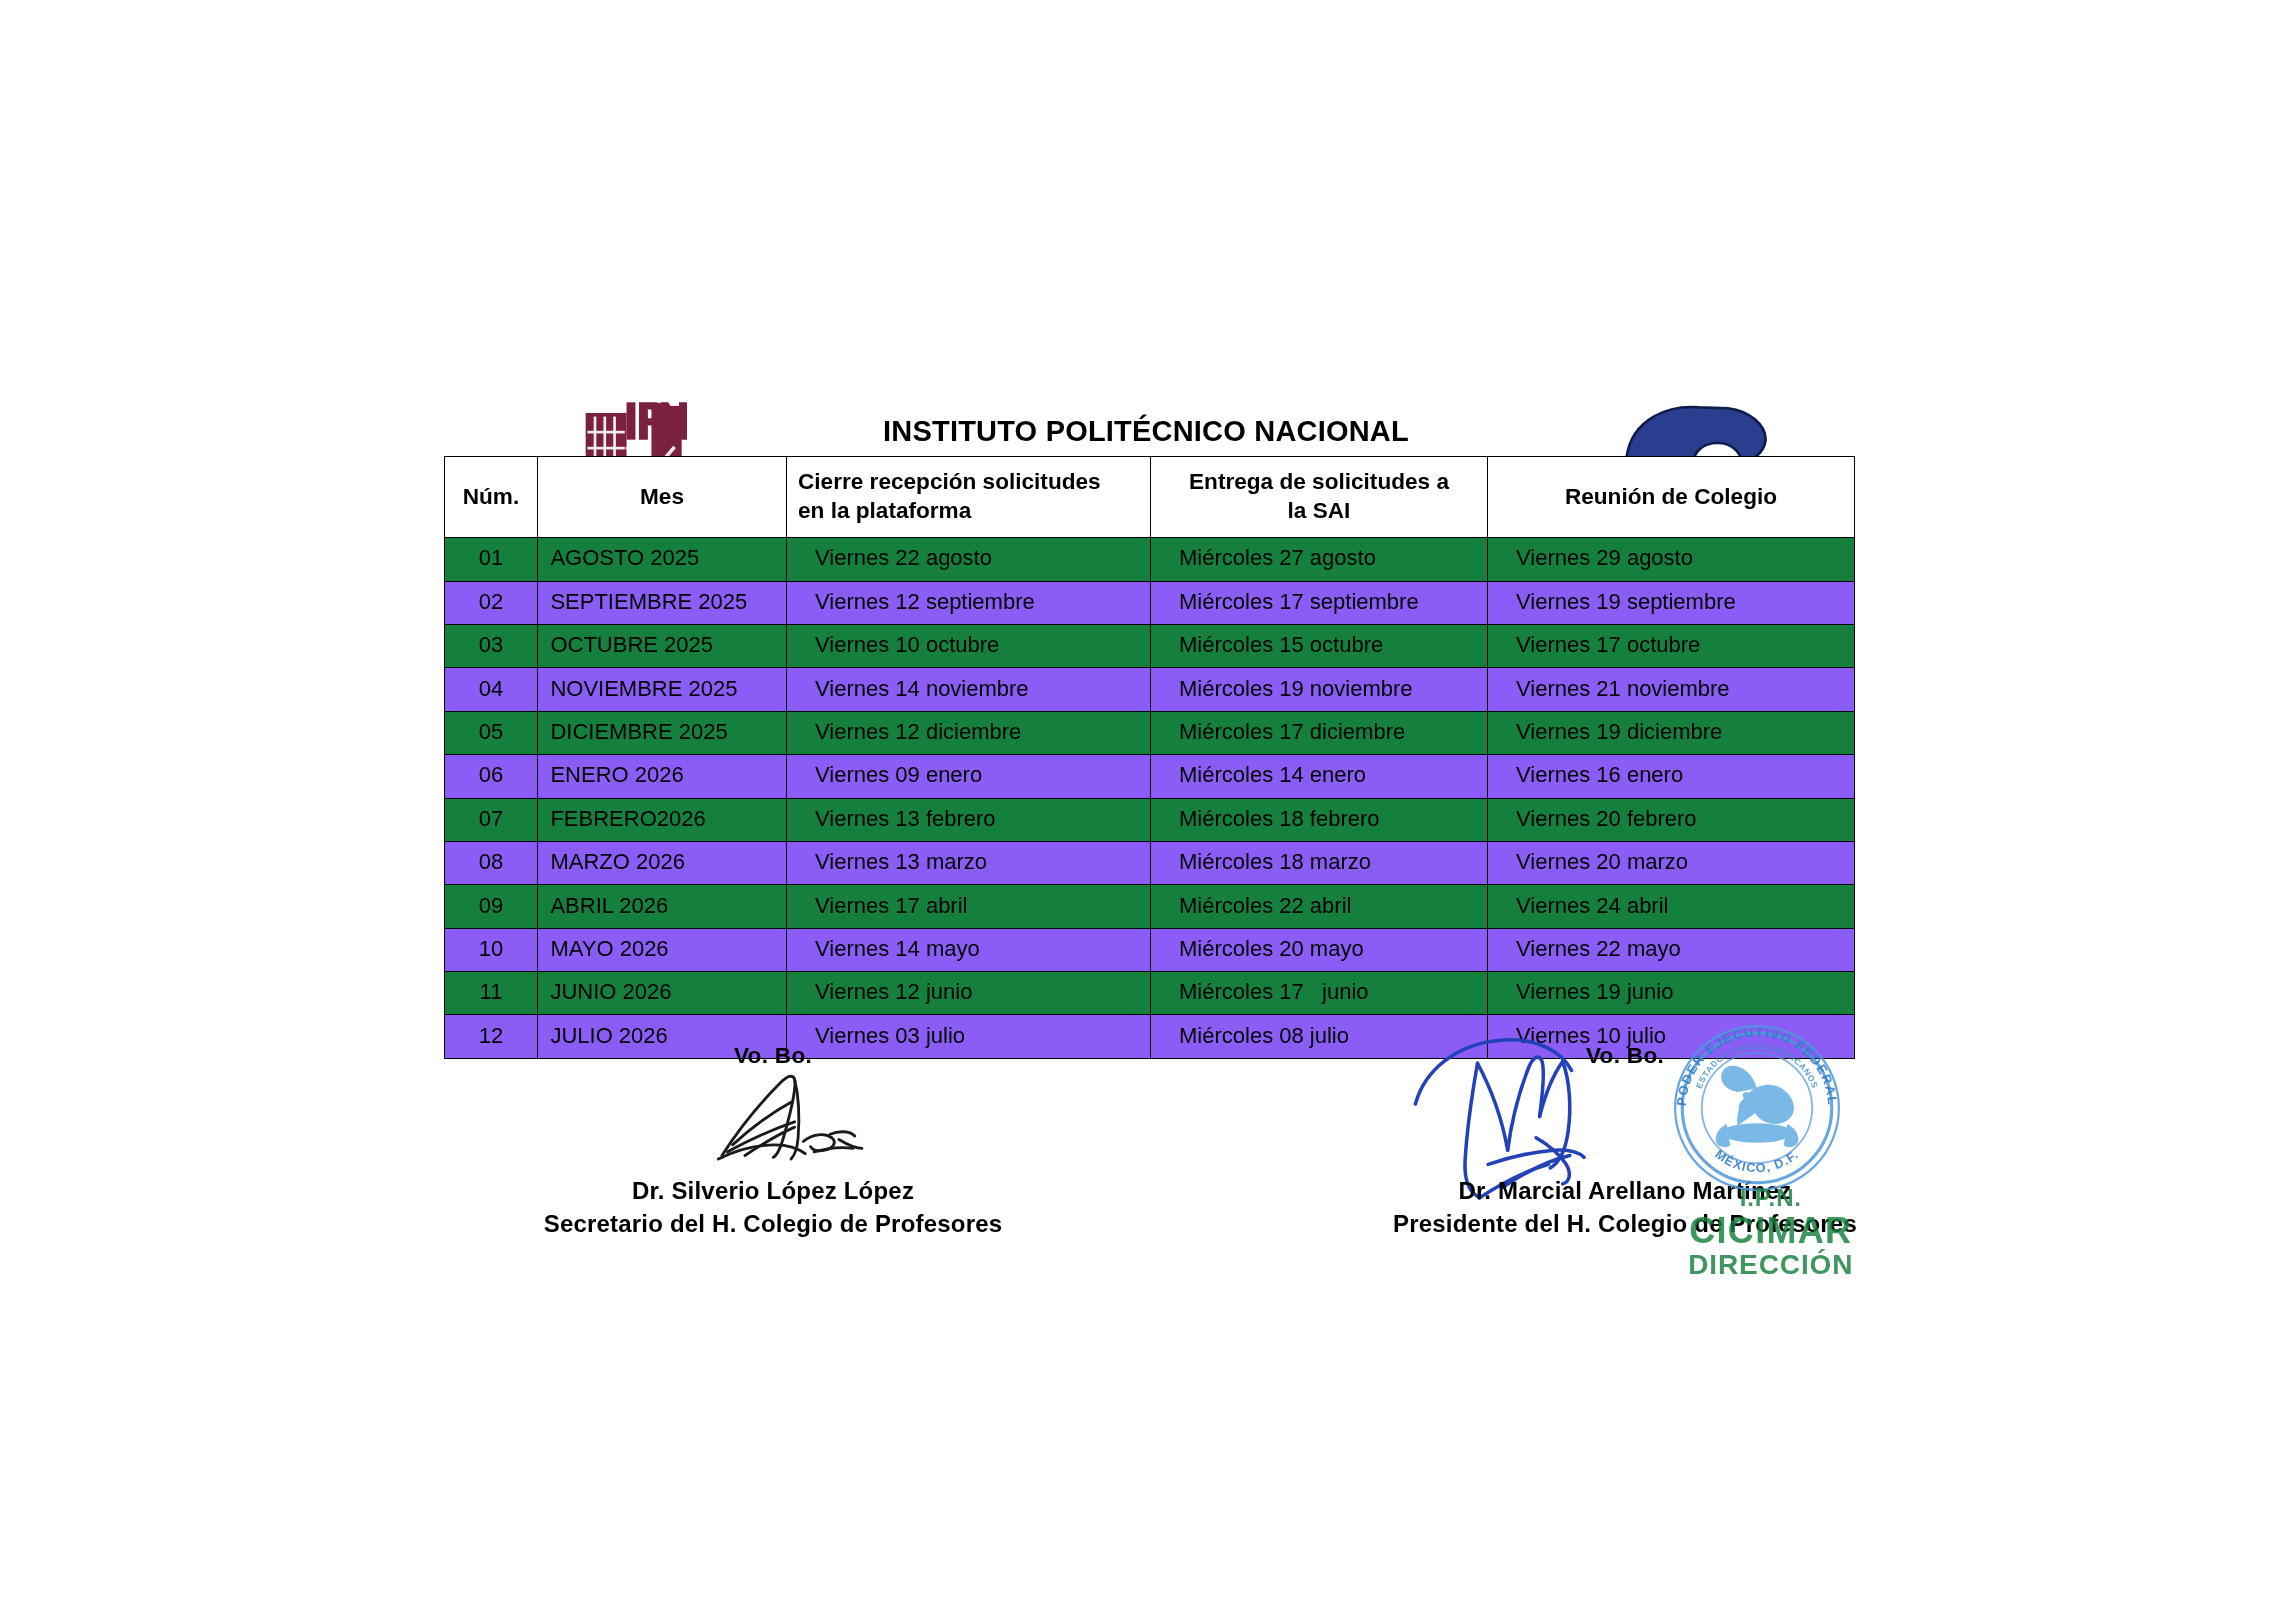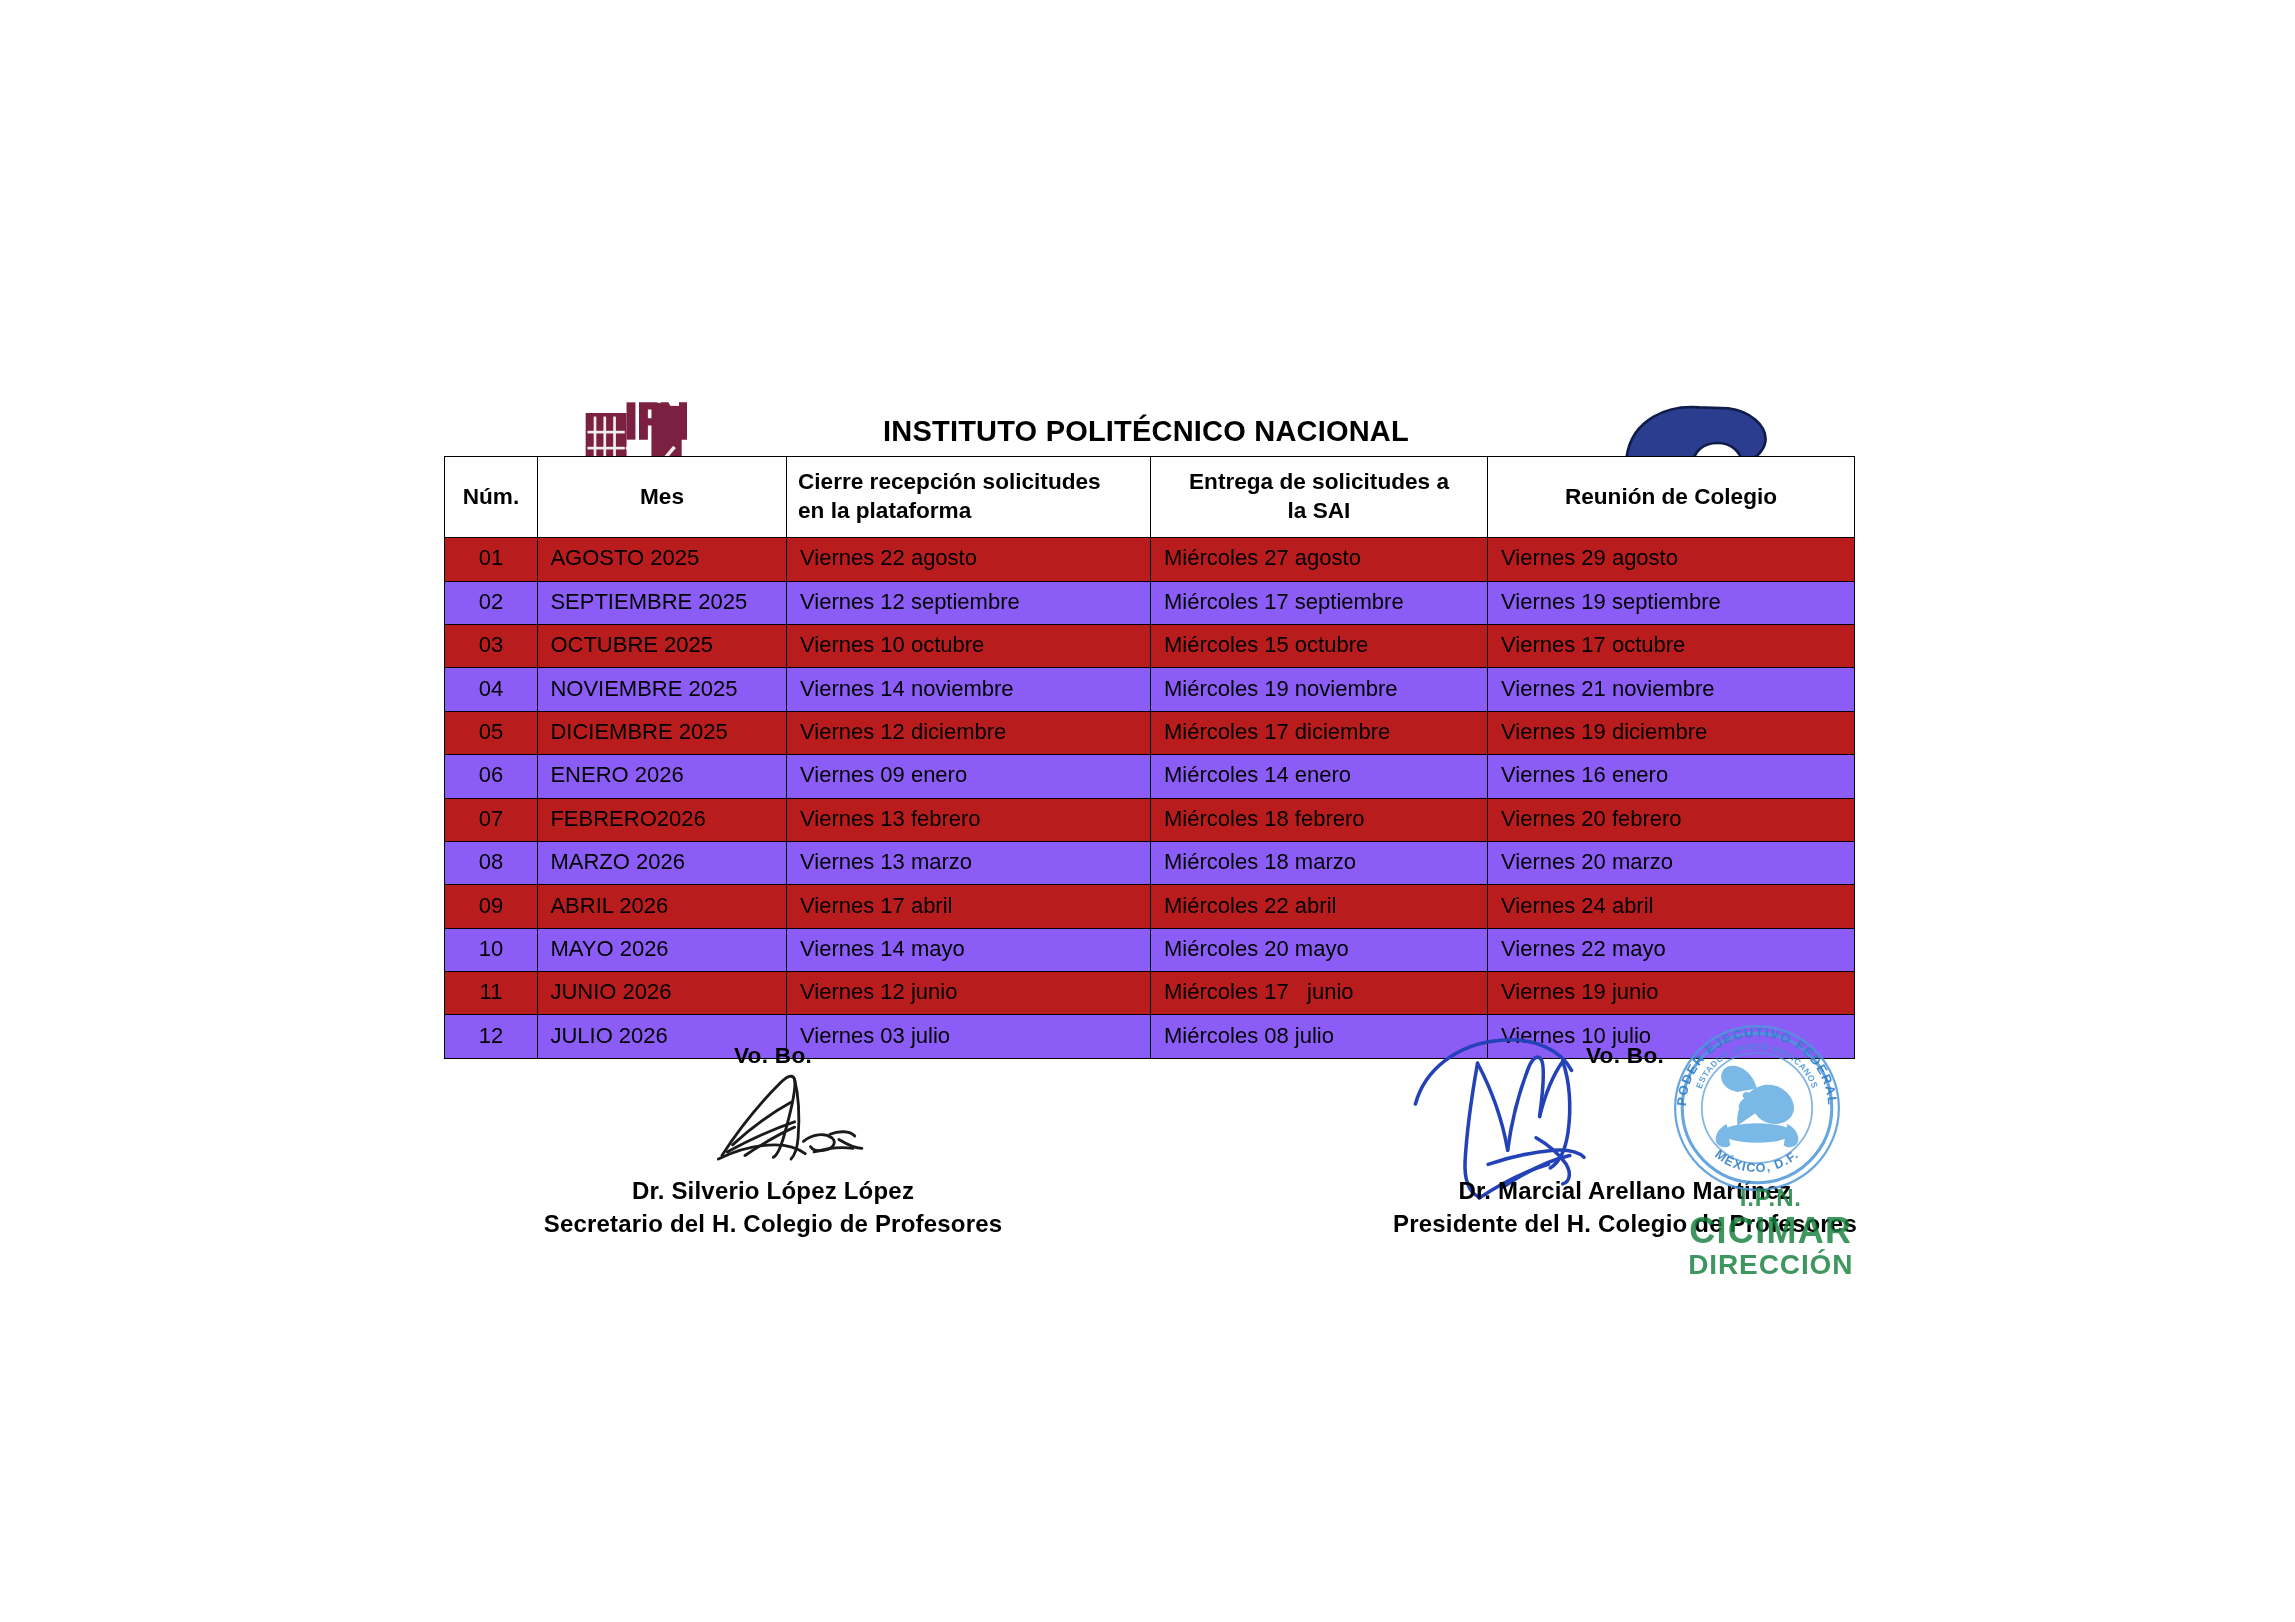--- a/index.html
+++ b/index.html
@@ -133,25 +133,25 @@
   }
   .cal-table tbody td.num {
     text-align: center;
   }
   .cal-table tbody td.mes {
     text-align: left;
     padding-left: 12.4px;
   }
   .cal-table tbody td.dat {
     text-align: left;
-    padding-left: 13px;
+    padding-left: 28px;
     white-space: pre;
   }
   tr.shaded td { background: #8b5cf6; }
-  tr.plain td { background: #b91c1c; }
+  tr.plain td { background: #15803d; }
 
   
   .sig-block {
     position: absolute;
     text-align: center;
   }
   .sig-left  { left: 391px;  top: 1043px; width: 764px; }
   .sig-right { left: 1243px; top: 1043px; width: 764px; }
 
   .vobo {

